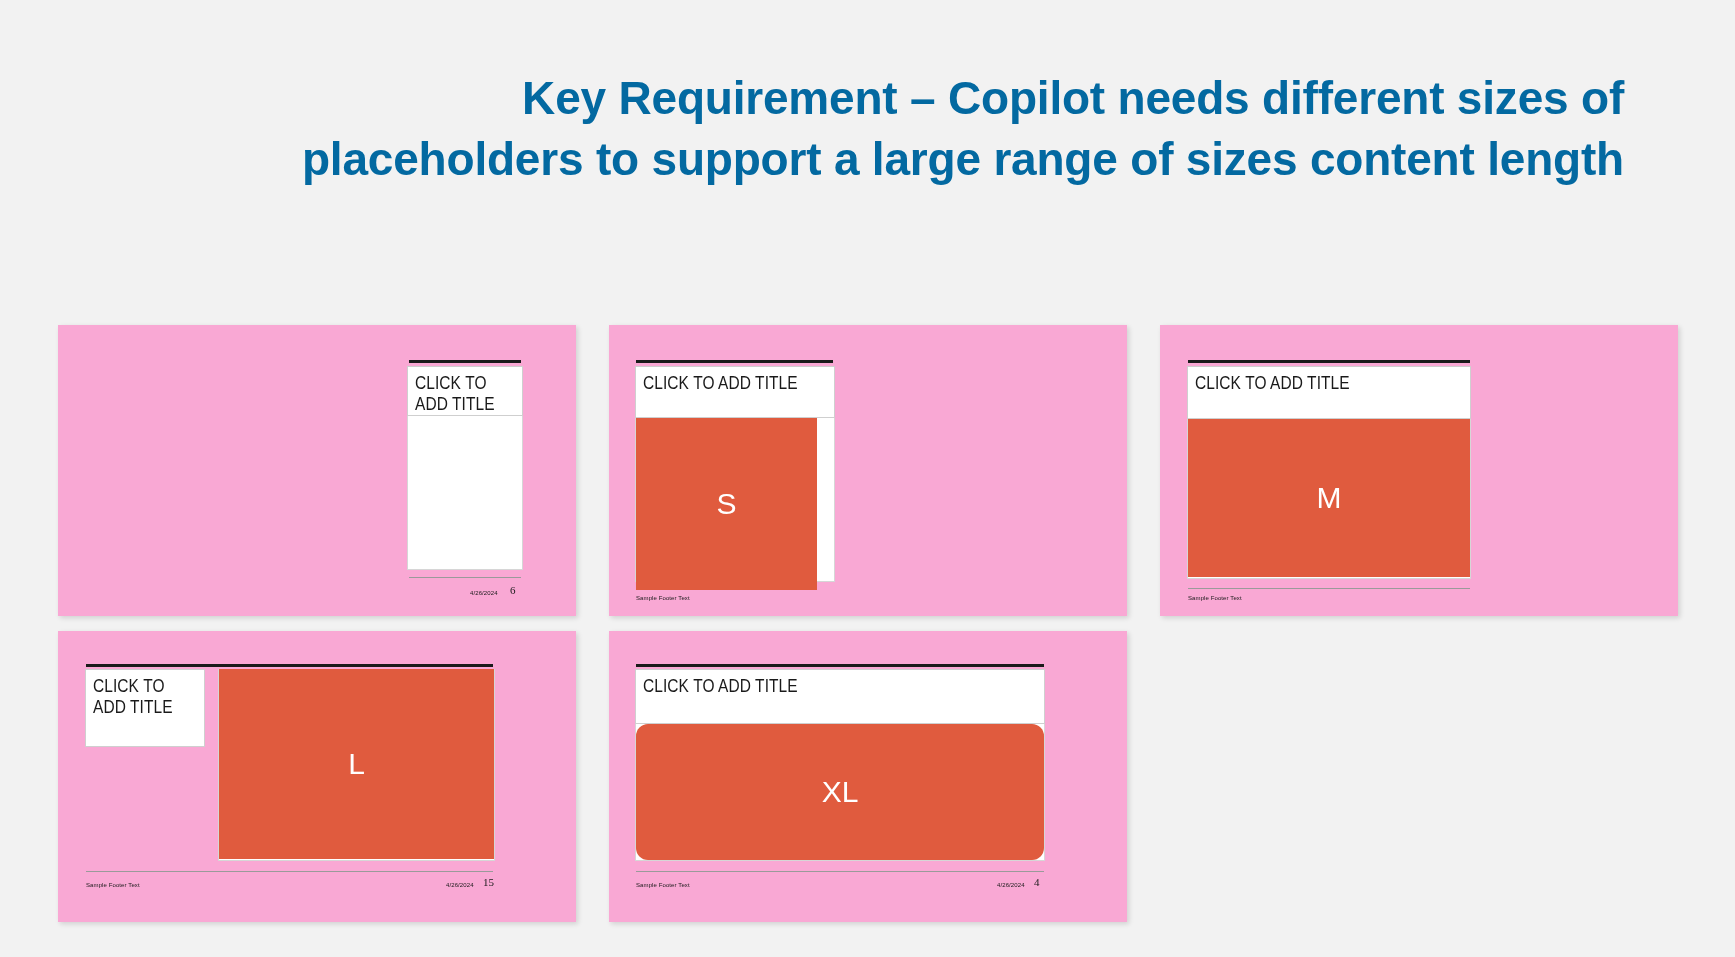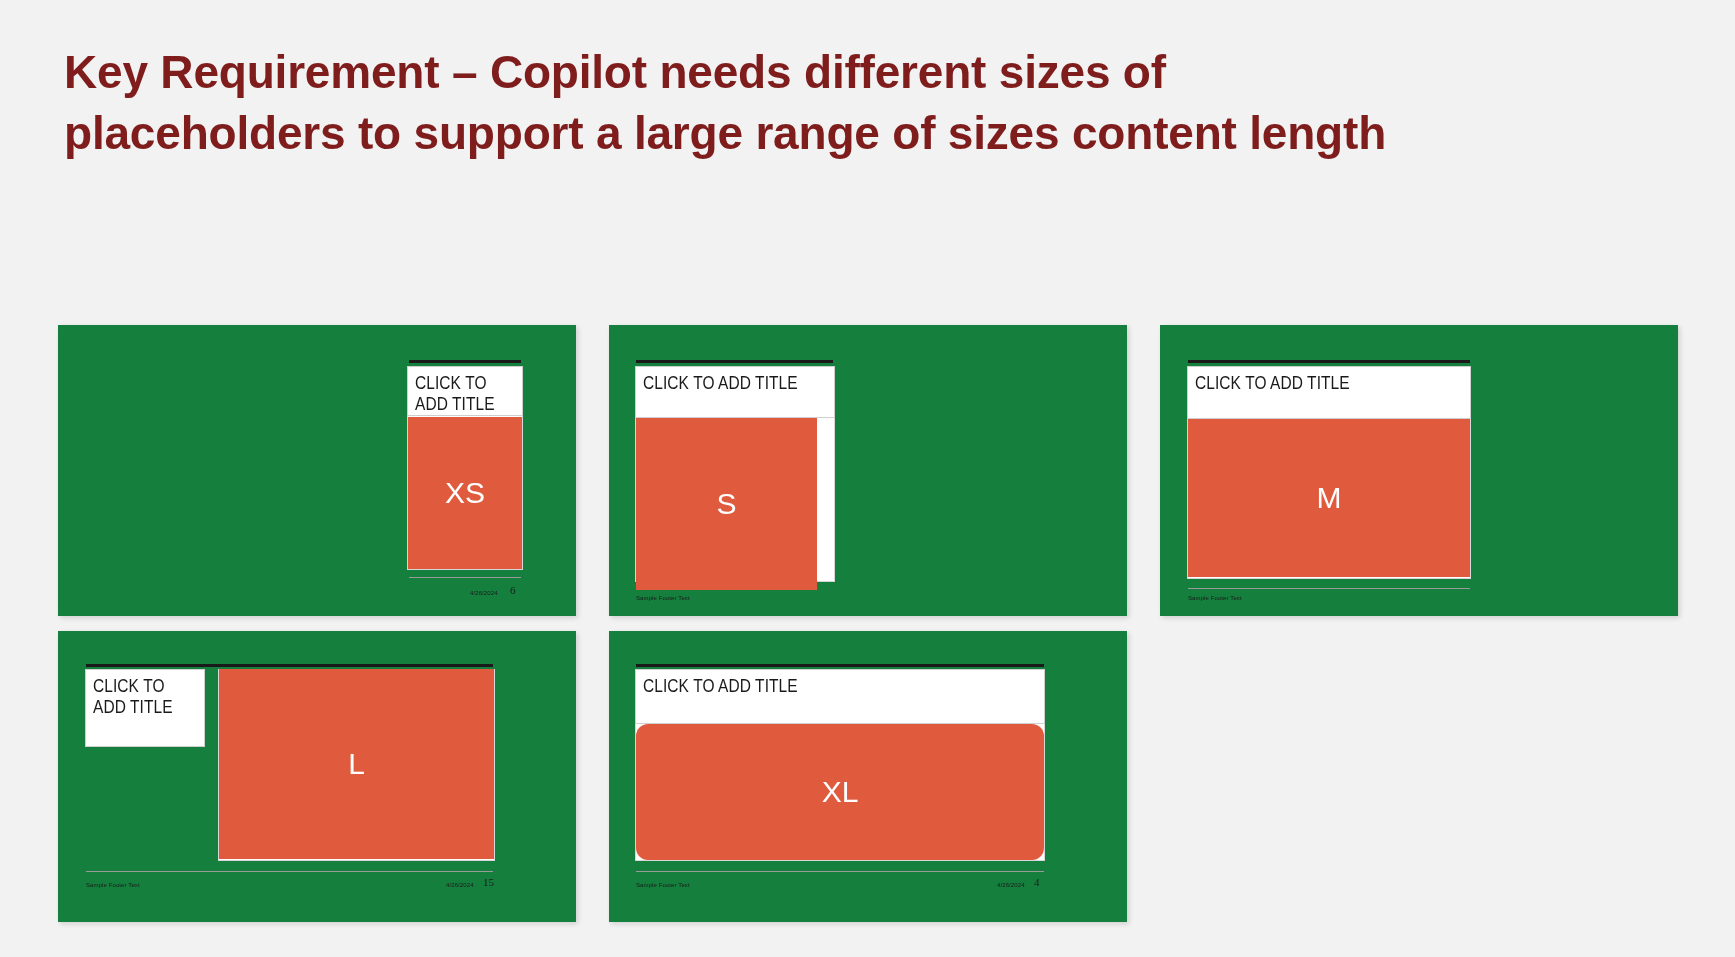--- a/index.html
+++ b/index.html
@@ -12,47 +12,48 @@
     background: #F2F2F2;
     font-family: "Liberation Sans", sans-serif;
     overflow: hidden;
     position: relative;
   }
 
   
   .slide-title {
     position: absolute;
     left: 64px;
-    top: 42px;
+    top: 68px;
     width: 1560px;
     font-size: 46px;
     font-weight: bold;
     line-height: 1.33;
-    color: #7f1d1d;
+    color: #0369a1;
     letter-spacing: -0.2px;
+    text-align: right;
   }
   .slide-title .tline { display: block; white-space: nowrap; }
 
   
   .thumb-grid {
     position: absolute;
     left: 58px;
     top: 325px;
     width: 1640px;
   }
   .thumb-row {
     display: flex;
     gap: 33px;
     margin-bottom: 15px;
   }
   .thumb {
     position: relative;
     width: 518px;
     height: 291px;
-    background: #15803d;
+    background: #f9a8d4;
     box-shadow: 2px 2px 5px rgba(0,0,0,0.14);
     flex: 0 0 auto;
     overflow: hidden;
   }
 
   
   .slide-inner {
     position: absolute;
     left: 0; top: 0; right: 0; bottom: 0;
   }
@@ -143,23 +144,20 @@
   <div class="thumb-row">
 
     <div class="thumb">
       <div class="slide-inner">
         <div class="top-rule" style="left:351px; top:35px; width:112px;"></div>
         <div class="body-frame" style="left:349px; top:41px; width:116px; height:204px;"></div>
         <div class="title-box" style="left:349px; top:41px; width:116px; height:50px;">
           <div class="title-text">CLICK TO
 ADD TITLE</div>
         </div>
-        <div class="content-box" style="left:350px; top:92px; width:114px; height:152px;">
-          <span class="size-label">XS</span>
-        </div>
         <div class="bottom-rule" style="left:351px; top:252px; width:112px;"></div>
 
         <div class="footer-date" style="left:412px; top:265px;">4/26/2024</div>
         <div class="footer-page" style="left:452px; top:259px;">6</div>
       </div>
     </div>
 
     <div class="thumb">
       <div class="slide-inner">
         <div class="top-rule" style="left:27px; top:35px; width:197px;"></div>

